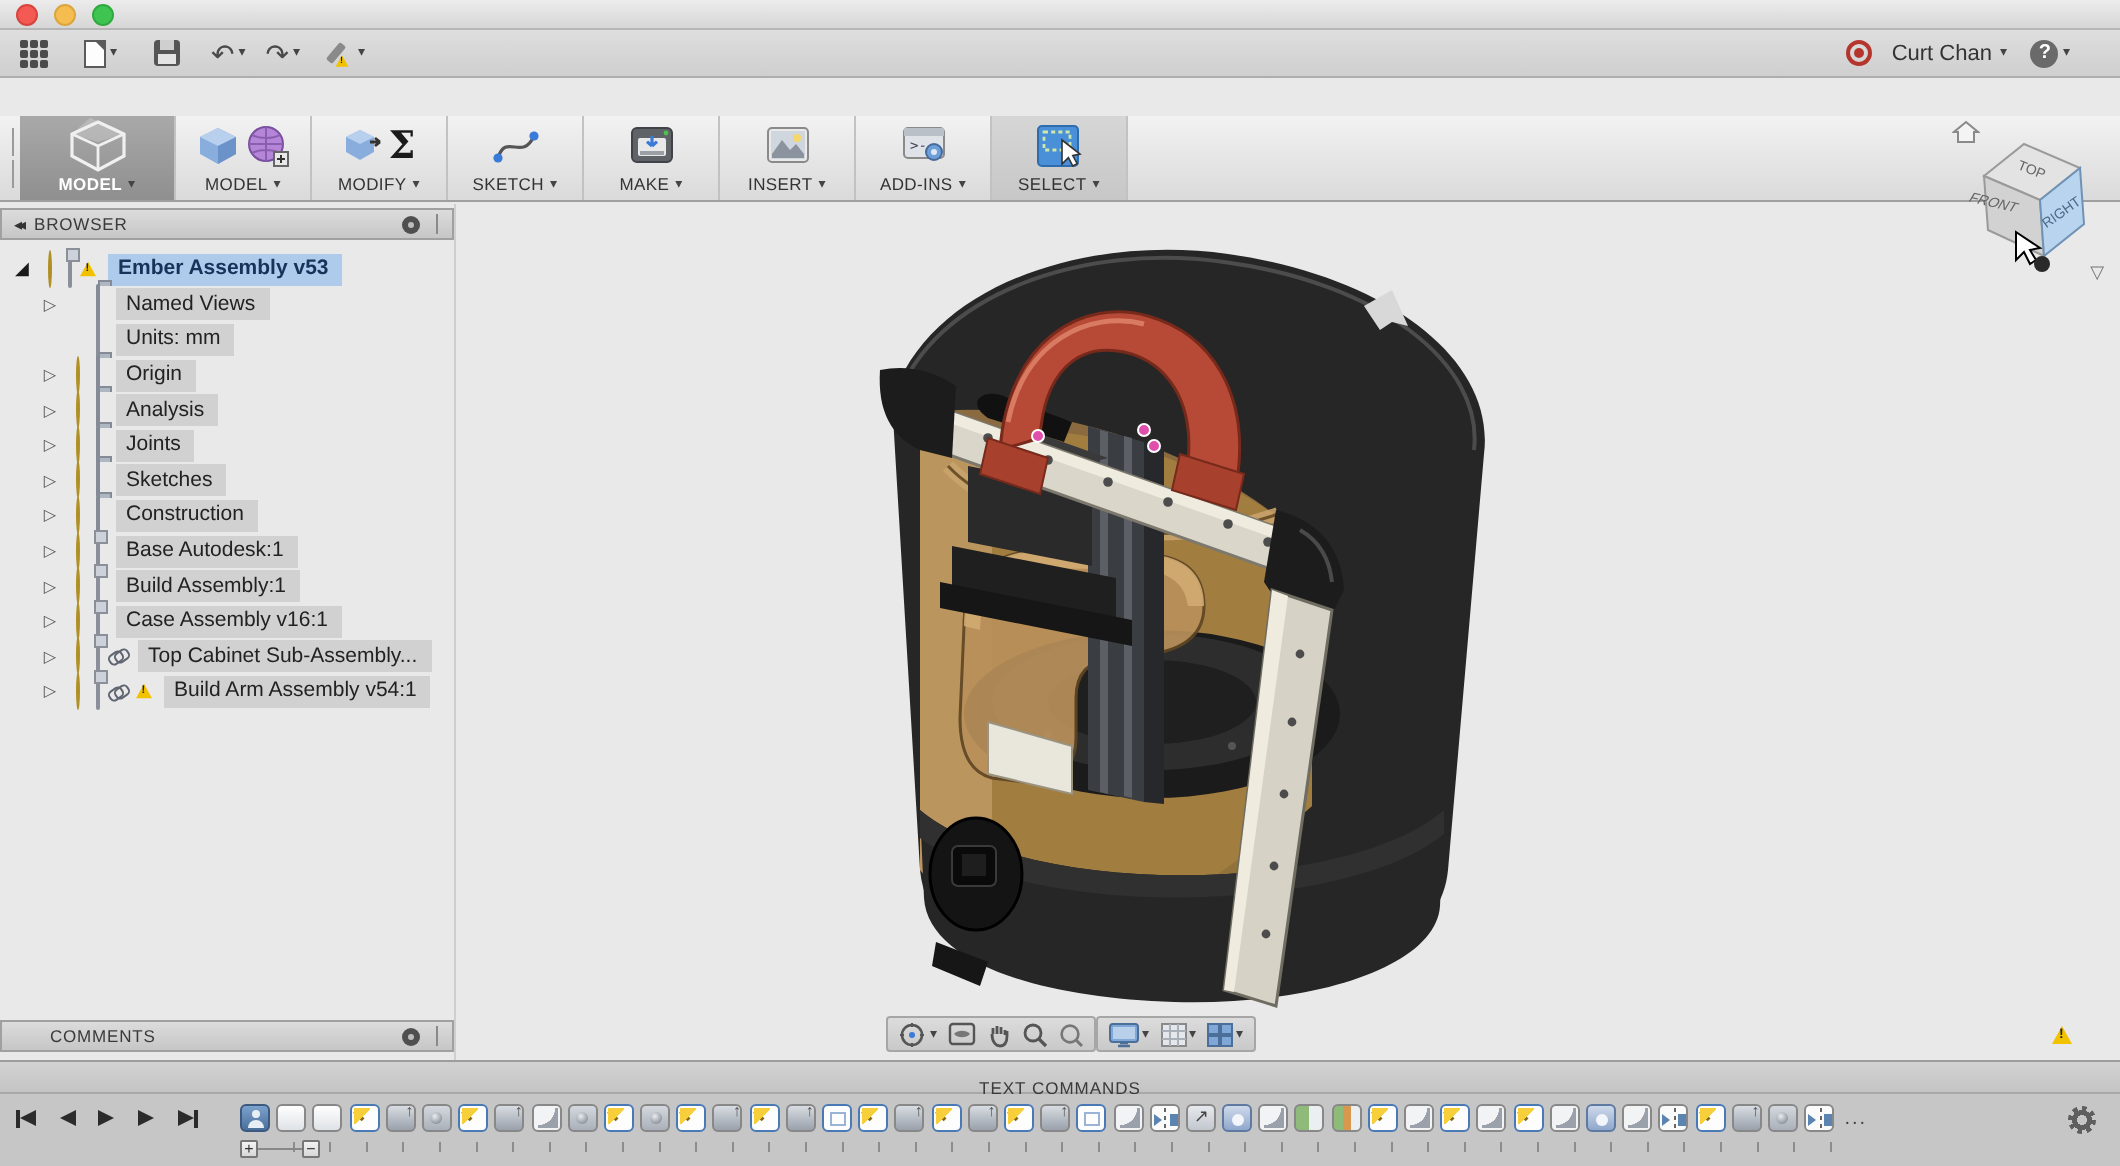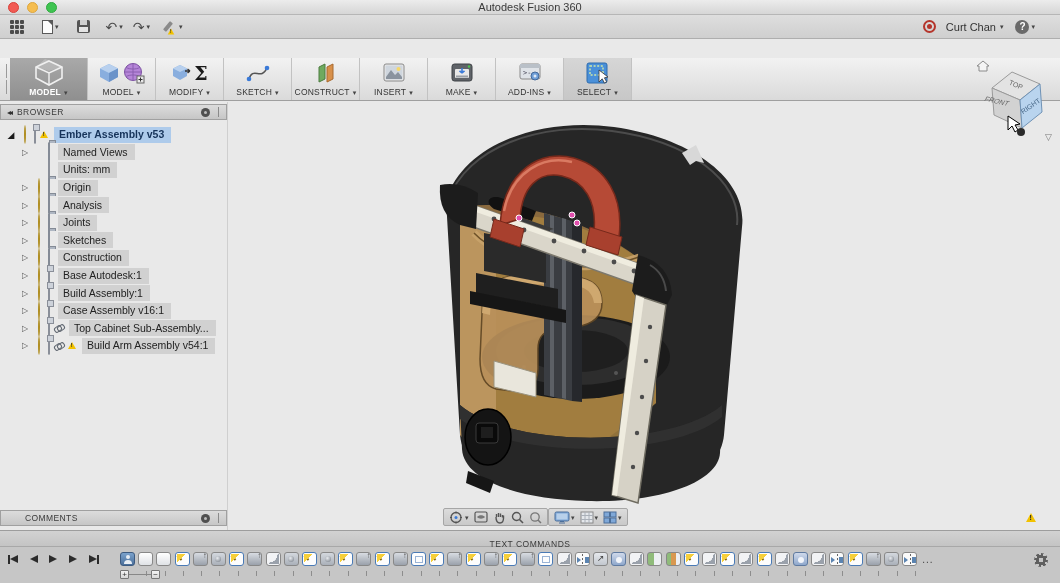--- a/index.html
+++ b/index.html
@@ -189,21 +189,20 @@
 <body>
 
 <div class="app">
 
   <div class="titlebar">
     <div class="traffic">
       <span class="tl-dot tl-red"></span>
       <span class="tl-dot tl-yellow"></span>
       <span class="tl-dot tl-green"></span>
     </div>
-    <div class="title-text">Autodesk Fusion 360</div>
   </div>
 
   <div class="quickbar">
     <div class="qb-left">
       <span class="qb-btn">
           <span class="grid-icon">
             <i></i>
             <i></i>
             <i></i>
             <i></i>
@@ -308,56 +307,44 @@
               <circle cx="21" cy="5" r="2.3" fill="#3a7ad8"></circle>
             </svg>
           </div>
     <div class="rb-label">
             <span>SKETCH</span>
             <span class="caret">▾</span>
           </div>
         </div>
         <div class="rb-group">
           <div class="rb-icons">
-            <svg width="22" height="20" viewBox="0 0 22 20">
-              <path d="M4 4 10 1 10 16 4 19Z" fill="#6faa5f" stroke="#4c7c40"></path>
-              <path d="M12 4 18 1 18 16 12 19Z" fill="#d8904a" stroke="#a86a30"></path>
+            <svg width="22" height="19" viewBox="0 0 22 19">
+              <rect x="1" y="1" width="20" height="17" rx="2.5" fill="#5f6368" stroke="#3f4246"></rect>
+              <rect x="4" y="6" width="14" height="9" rx="1" fill="#e8e8e8"></rect>
+              <path d="M11 5 V10 M11 10 L8.5 7.8 M11 10 L13.5 7.8" stroke="#3a7ad8" stroke-width="1.6" fill="none"></path>
+              <rect x="5" y="12.5" width="12" height="2" fill="#9aa0a6"></rect>
+              <circle cx="18" cy="3.5" r="1.2" fill="#4cc24c"></circle>
             </svg>
           </div>
     <div class="rb-label">
-            <span>CONSTRUCT</span>
+            <span>MAKE</span>
             <span class="caret">▾</span>
           </div>
         </div>
         <div class="rb-group">
           <div class="rb-icons">
             <svg width="22" height="19" viewBox="0 0 22 19">
               <rect x="1" y="1" width="20" height="17" rx="2" fill="#e9e9e9" stroke="#8a8a8a"></rect>
               <rect x="2.5" y="2.5" width="17" height="14" fill="#cfd6de"></rect>
               <path d="M3 14 8 7 12 12 15 9 19 14 19 16 3 16Z" fill="#8a939e"></path>
               <circle cx="15.5" cy="6" r="2" fill="#f5d76a"></circle>
             </svg>
           </div>
     <div class="rb-label">
             <span>INSERT</span>
-            <span class="caret">▾</span>
-          </div>
-        </div>
-        <div class="rb-group">
-          <div class="rb-icons">
-            <svg width="22" height="19" viewBox="0 0 22 19">
-              <rect x="1" y="1" width="20" height="17" rx="2.5" fill="#5f6368" stroke="#3f4246"></rect>
-              <rect x="4" y="6" width="14" height="9" rx="1" fill="#e8e8e8"></rect>
-              <path d="M11 5 V10 M11 10 L8.5 7.8 M11 10 L13.5 7.8" stroke="#3a7ad8" stroke-width="1.6" fill="none"></path>
-              <rect x="5" y="12.5" width="12" height="2" fill="#9aa0a6"></rect>
-              <circle cx="18" cy="3.5" r="1.2" fill="#4cc24c"></circle>
-            </svg>
-          </div>
-    <div class="rb-label">
-            <span>MAKE</span>
             <span class="caret">▾</span>
           </div>
         </div>
         <div class="rb-group">
           <div class="rb-icons">
             <svg width="22" height="19" viewBox="0 0 22 19">
               <rect x="1" y="1" width="20" height="15" rx="2" fill="#dfe3e8" stroke="#8a8a8a"></rect>
               <rect x="1" y="1" width="20" height="4" fill="#b9c0c8"></rect>
               <text x="4" y="12" font-size="7" fill="#445" font-family="monospace">&gt;-</text>
               <circle cx="16" cy="13" r="4" fill="#6f9fd8" stroke="#44699a"></circle>

